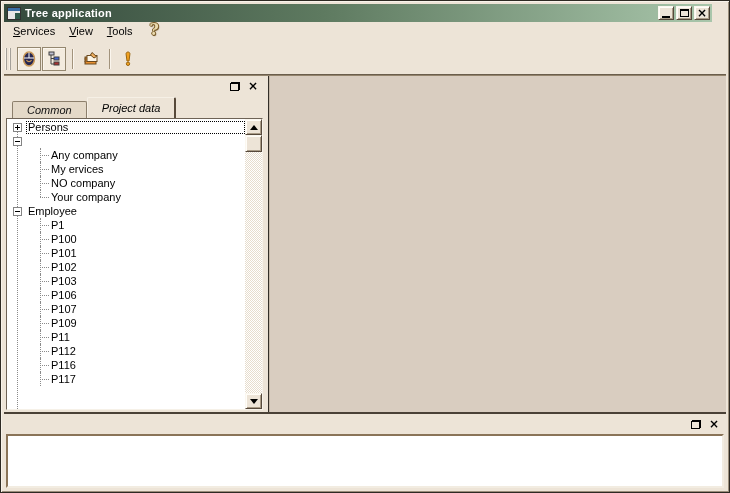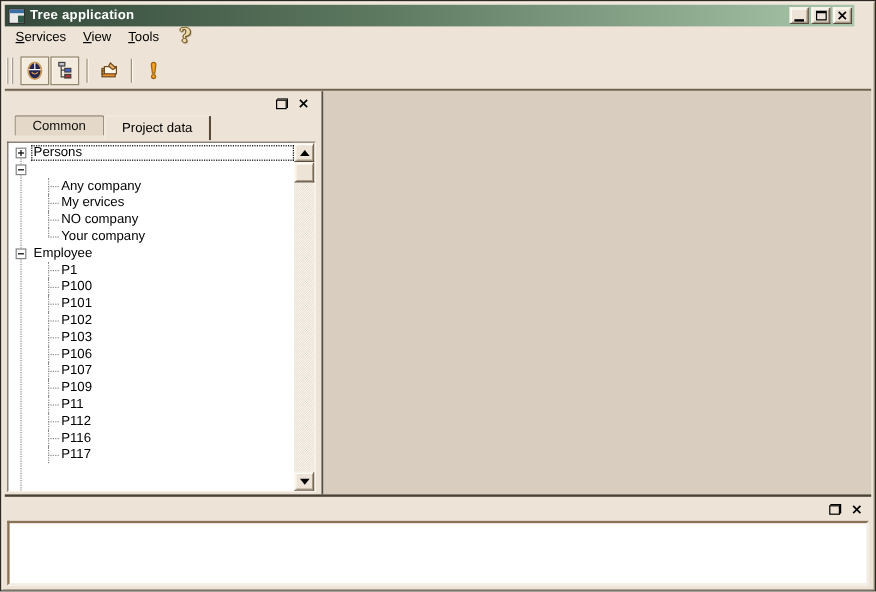--- a/index.html
+++ b/index.html
@@ -63,21 +63,21 @@
   .dock-btn { width:16px; height:14px; display:flex; align-items:center; justify-content:center;
     margin-left:2px; cursor:default; }
   .float-glyph { width:10px; height:9px; position:relative; }
   .float-glyph::before { content:''; position:absolute; top:0; right:0; width:7px; height:6px;
     border:1px solid #000; }
   .float-glyph::after { content:''; position:absolute; bottom:0; left:0; width:7px; height:6px;
     border:1px solid #000; background:#EDE4D7; }
   .close-glyph { font-size:12px; font-weight:bold; line-height:12px; color:#000;
     font-family:"DejaVu Sans", sans-serif; }
   
-  .tabbar { height:22px; flex:0 0 22px; display:flex; padding-left:8px; }
+  .tabbar { height:22px; flex:0 0 22px; display:flex; align-items:flex-end; padding-left:8px;font-style:italic; }
   .tab { font-size:11px; padding:0 14px; display:flex; align-items:center; justify-content:center;
     border:1px solid #8c7f6c; border-bottom:none; border-radius:2px 2px 0 0; cursor:default; }
   .tab.inactive { background:#E4D9C8; height:17px; color:#111; }
   .tab.active { background:#EDE4D7; height:21px; color:#000;
     border-color:#f6f0e6 #57493a #8c7f6c #f6f0e6; border-right-width:2px; }
   
   .tree-frame { flex:1 1 auto; margin:0 2px 2px 2px; background:#fff;
     border:1px solid; border-color:#6e6356 #f6f1e8 #f6f1e8 #6e6356;
     display:flex; min-height:0; overflow:hidden; }
   .tree-body { flex:1 1 auto; position:relative; overflow:hidden; padding-top:1px; }

